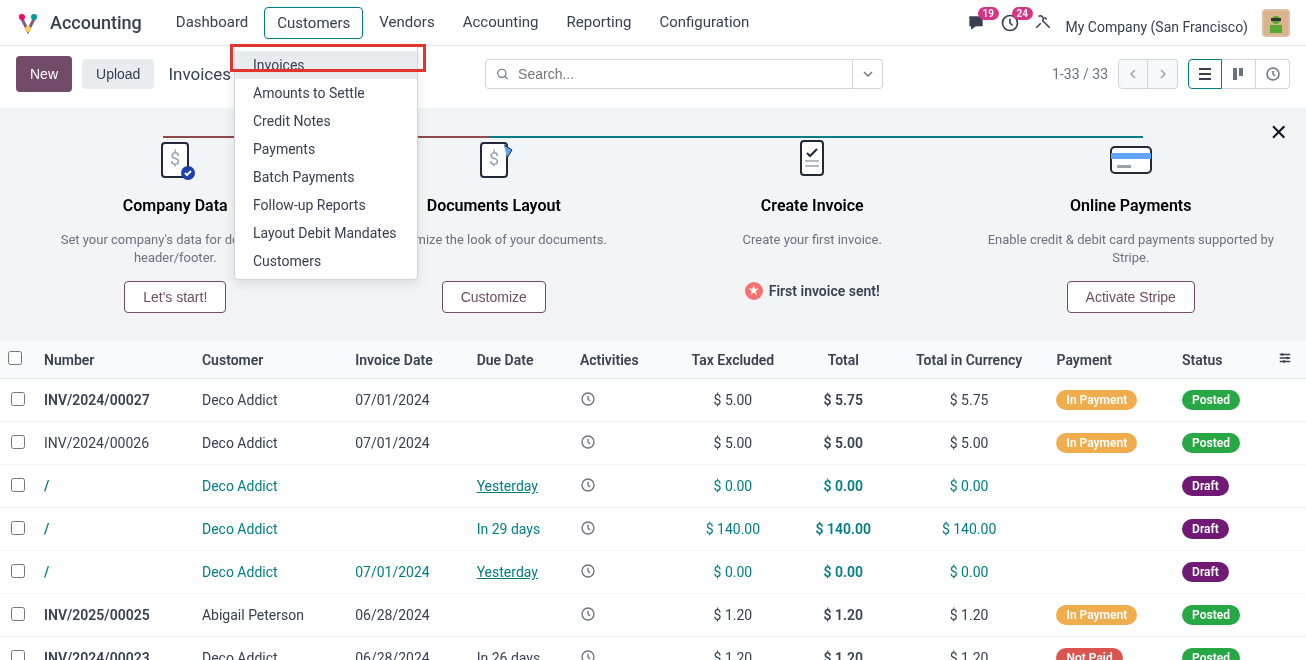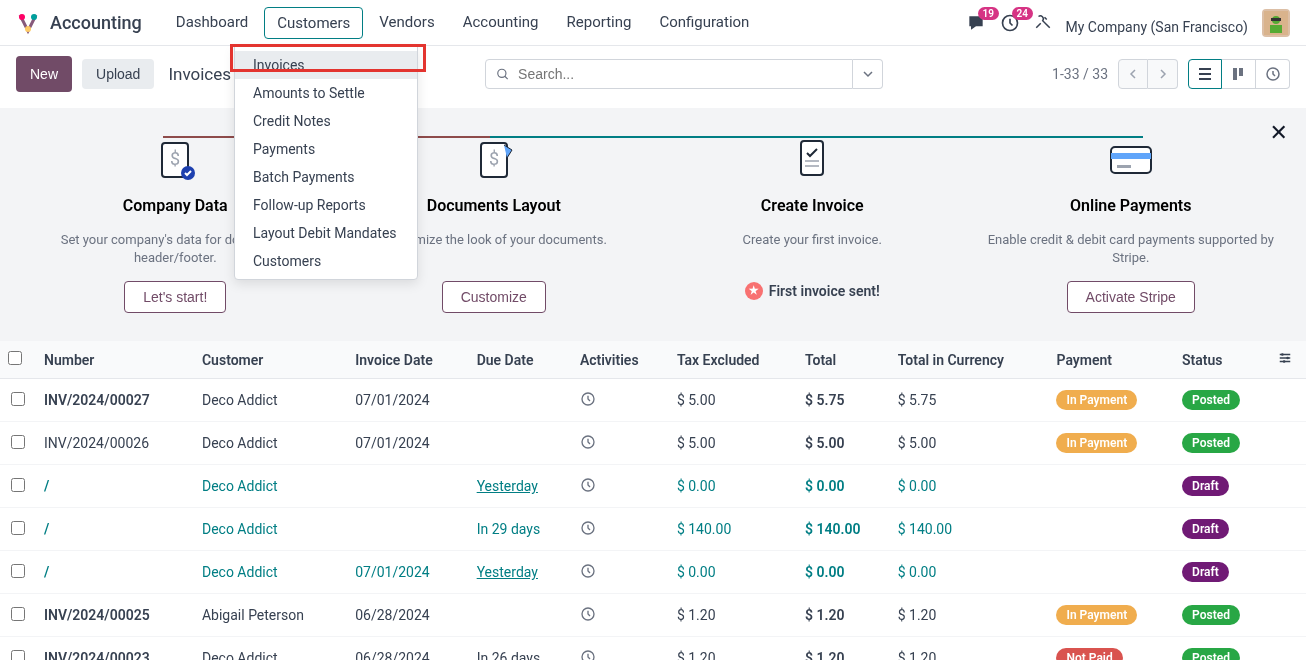--- a/index.html
+++ b/index.html
@@ -59,21 +59,21 @@
 .step-icon { width: 56px; height: 56px; margin: 0 auto 10px auto; position: relative; z-index: 1; display: flex; align-items: center; justify-content: center; }
 .step-title { font-size: 16px; font-weight: 600; color: #000000; margin-bottom: 16px; }
 .step-desc { font-size: 13px; color: #6b7280; margin-bottom: 14px; line-height: 1.4; min-height: 36px; }
 .step-btn { border: 1px solid #714b67; background: #fff; color: #714b67; padding: 7px 18px; border-radius: 4px; font-size: 14px; cursor: pointer; }
 .sent-badge { display: inline-flex; align-items: center; gap: 6px; font-weight: 600; color: #374151; }
 .star-icon { width: 18px; height: 18px; background: #f87171; border-radius: 50%; display: inline-flex; align-items: center; justify-content: center; color: #fff; font-size: 11px; }
 
 
 .tbl { width: 100%; border-collapse: collapse; }
 .tbl th { text-align: left; padding: 10px 8px; font-size: 14px; font-weight: 600; color: #374151; background: #f9fafb; border-bottom: 1px solid #e5e7eb; }
-.tbl th.r, .tbl td.r { text-align: left; }
+.tbl th.r, .tbl td.r { text-align: center; }
 .tbl td { padding: 11px 8px; border-bottom: 1px solid #f3f4f6; font-size: 14px; vertical-align: middle; }
 .tbl td.link { color: #017e84; }
 .tbl td.draft { color: #017e84; }
 .tbl td.overdue { color: #dc2626; text-decoration: underline; }
 .chk { width: 36px; text-align: center; }
 .chk input { width: 14px; height: 14px; }
 .pill { display: inline-block; padding: 3px 10px; border-radius: 12px; font-size: 12px; font-weight: 600; color: #fff; }
 .pill.orange { background: #f0ad4e; }
 .pill.green { background: #28a745; }
 .pill.blue { background: #701a75; }
@@ -372,21 +372,21 @@
           </svg></td>
         <td class="r">$ 0.00</td>
         <td class="r" style="font-weight:600">$ 0.00</td>
         <td class="r">$ 0.00</td>
         <td></td>
         <td><span class="pill blue">Draft</span></td>
         <td class="settings-col"></td>
       </tr>
       <tr>
         <td class="chk"><input type="checkbox" style=""></td>
-        <td class="" style="font-weight:600">INV/2024/00025</td>
+        <td class="" style="font-weight:600">INV/2025/00025</td>
         <td class="">Abigail Peterson</td>
         <td>06/28/2024</td>
         <td class=""></td>
         <td class="clock"><svg width="16" height="16" viewBox="0 0 24 24">
             <circle cx="12" cy="12" r="9" fill="none" stroke="#6b7280" stroke-width="2"></circle>
             <path d="M12 7v5l3 3" stroke="#6b7280" stroke-width="2" fill="none"></path>
           </svg></td>
         <td class="r">$ 1.20</td>
         <td class="r" style="font-weight:600">$ 1.20</td>
         <td class="r">$ 1.20</td>

